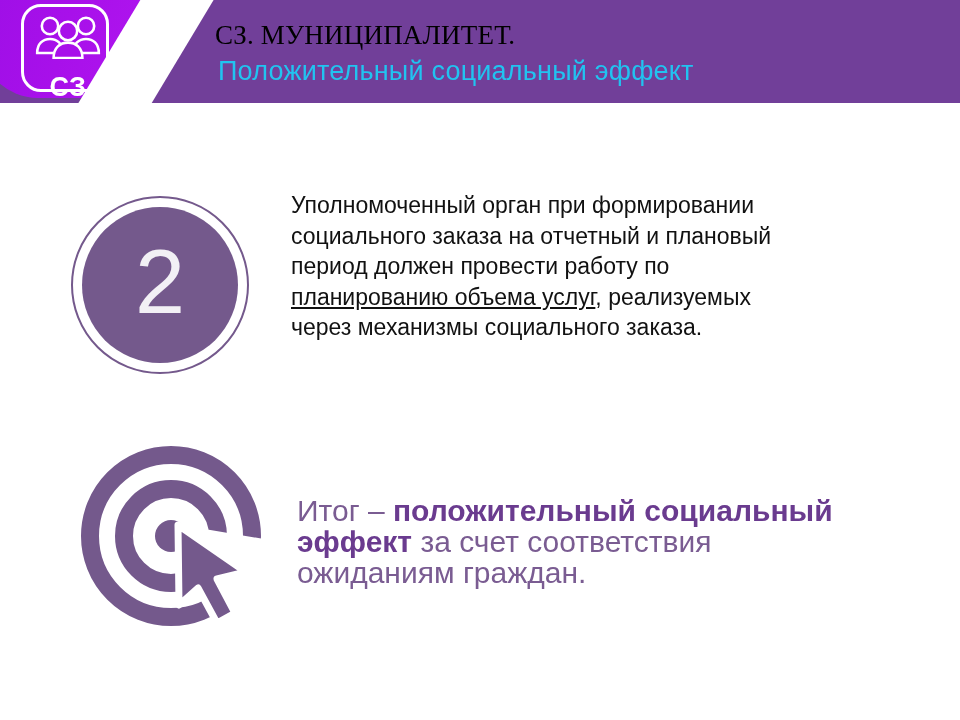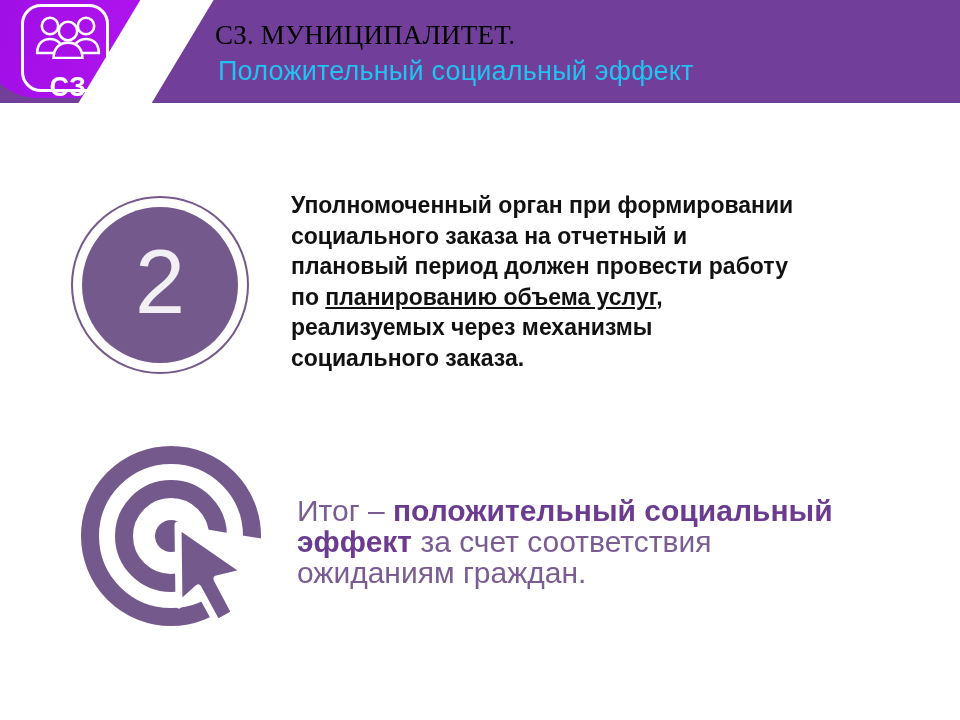--- a/index.html
+++ b/index.html
@@ -171,21 +171,20 @@
   }
 
   .para-main {
     position: absolute;
     left: 291px;
     top: 190px;
     width: 510px;
     color: #111111;
     font-size: 23px;
     line-height: 30.5px;
-    font-weight: bold;
   }
   .para-main u {
     text-decoration: underline;
     text-underline-offset: 2px;
   }
 
   
   .target-icon {
     position: absolute;
     left: 78px;

